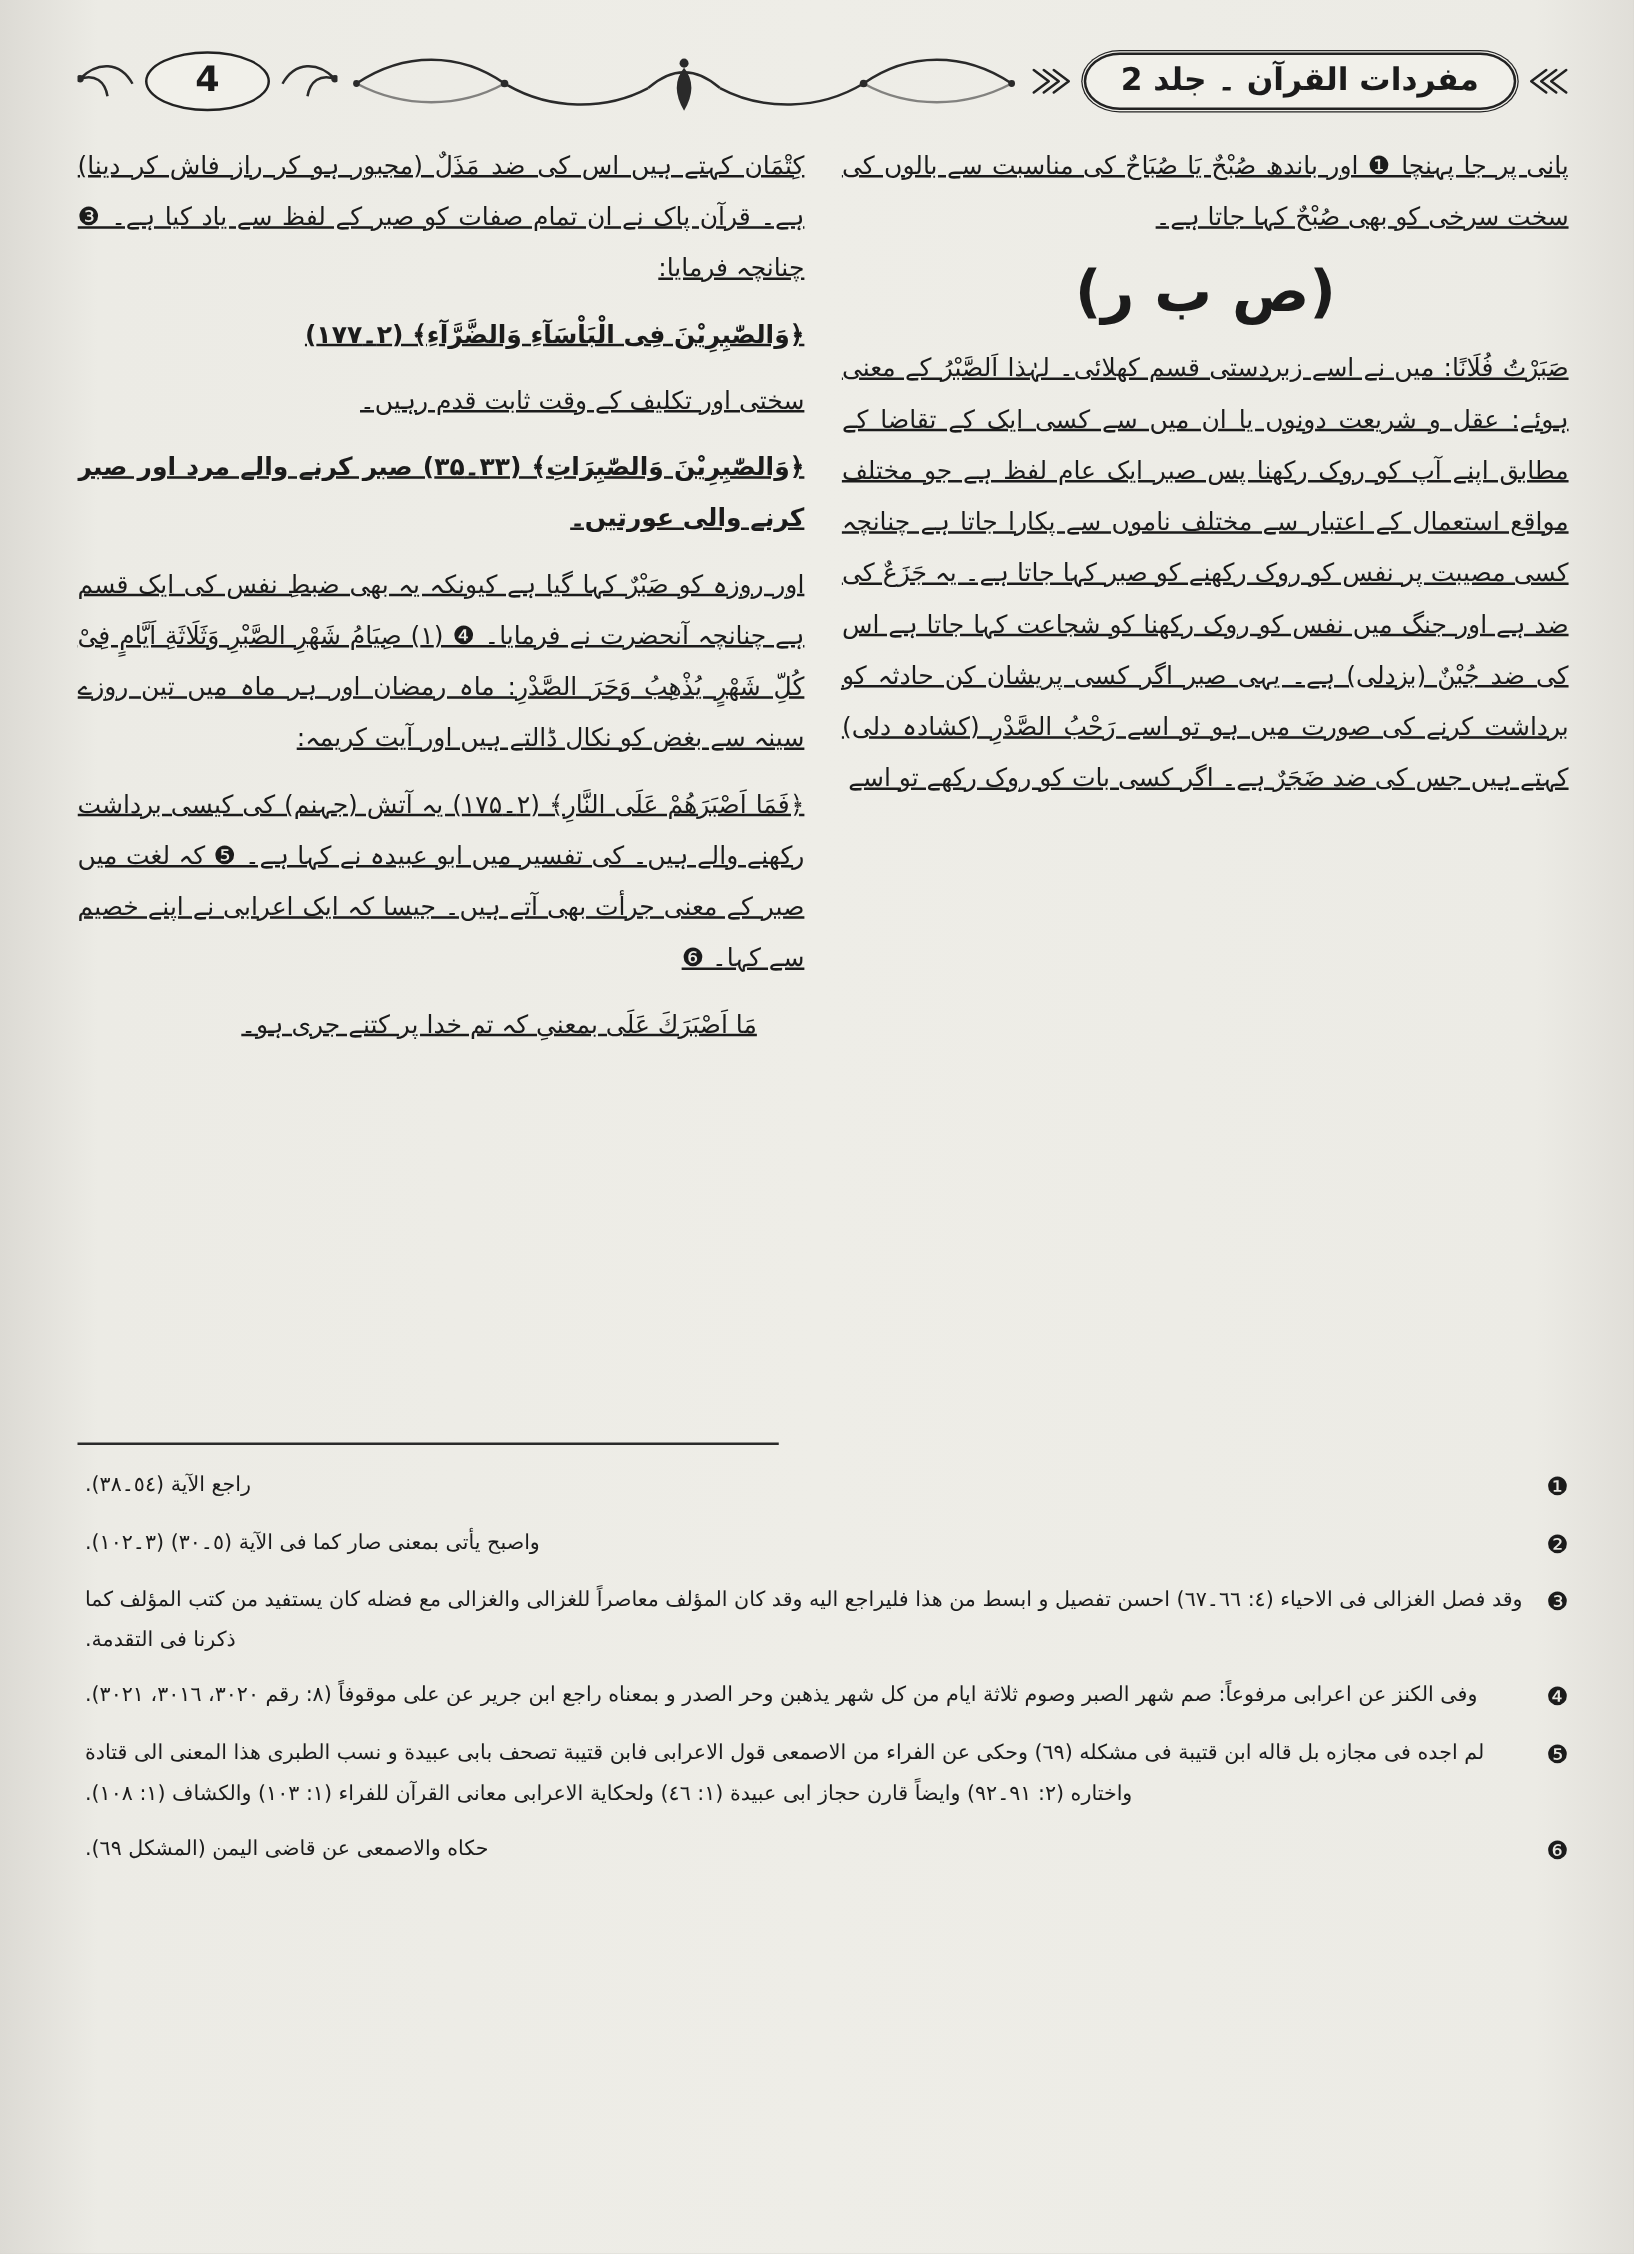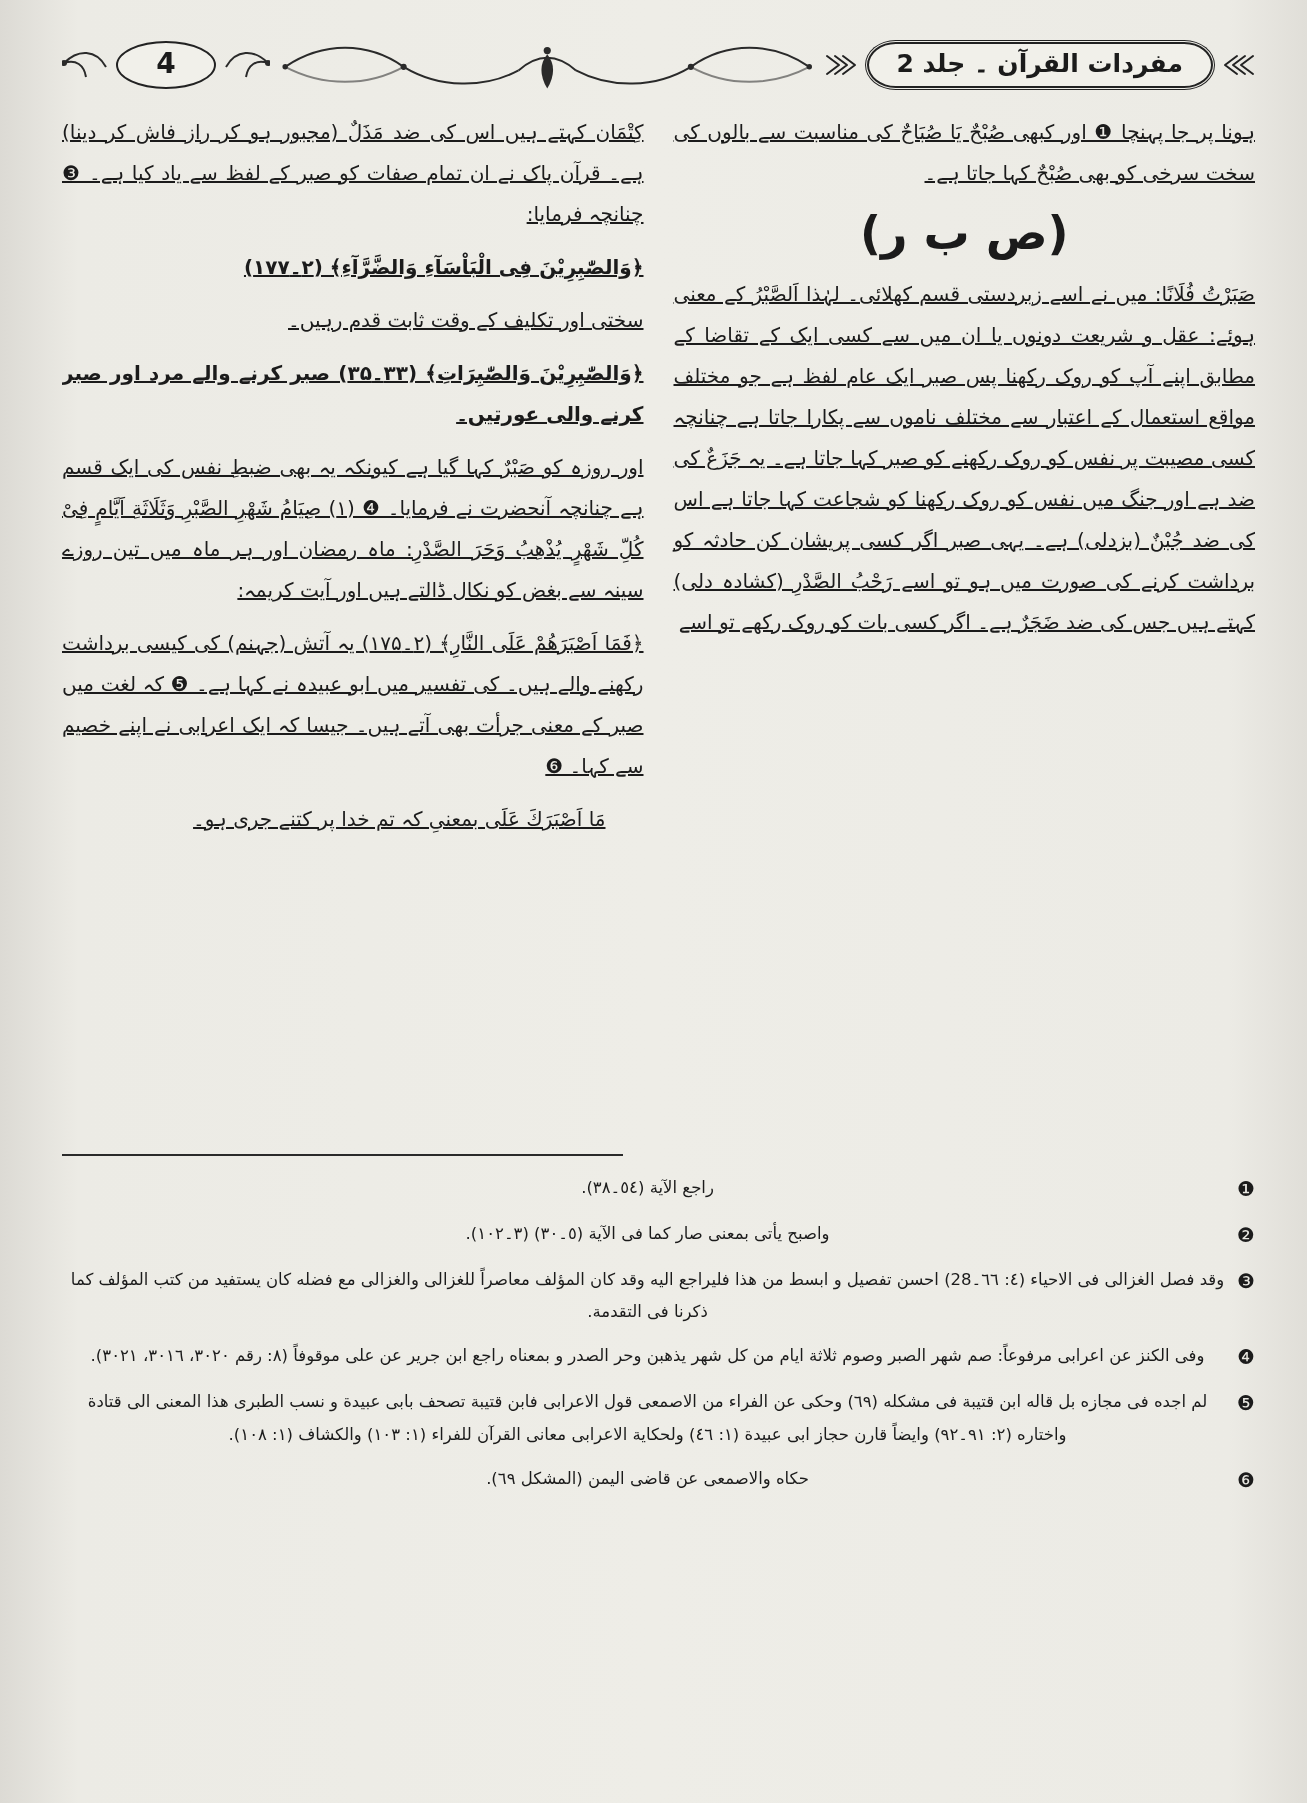--- a/index.html
+++ b/index.html
@@ -105,21 +105,21 @@
   }
   .fn-marker {
     flex: 0 0 auto;
     font-size: 20px;
     line-height: 1.7;
   }
   .fn-text {
     flex: 1 1 auto;
     font-size: 16.5px;
     line-height: 1.95;
-    text-align: center;
+    text-align: left;
   }
 </style>
 </head>
 <body>
 
 <div class="page">
 
   <header class="header">
 
     <span class="chevrons">
@@ -173,21 +173,21 @@
       <svg width="46" height="40" viewBox="0 0 46 40">
         <path d="M2 22 C 12 4, 30 4, 44 18 M44 18 C 32 14, 24 20, 22 32" stroke="#2a2a2a" fill="none" stroke-width="2"></path>
         <circle cx="44" cy="18" r="3" fill="#2a2a2a"></circle>
       </svg>
     </span>
   </header>
 
   <main class="columns">
 
     <section class="col">
-      <p>ہونا پر جا پہنچا ❶ اور کبھی صُبْحٌ یَا صُبَاحٌ کی مناسبت سے بالوں کی سخت سرخی کو بھی صُبْحٌ کہا جاتا ہے۔</p>
+      <p>پانی پر جا پہنچا ❶ اور باندھ صُبْحٌ یَا صُبَاحٌ کی مناسبت سے بالوں کی سخت سرخی کو بھی صُبْحٌ کہا جاتا ہے۔</p>
       <h1 class="section-heading">(ص ب ر)</h1>
       <p>صَبَرْتُ فُلَانًا: میں نے اسے زبردستی قسم کھلائی۔ لہٰذا اَلصَّبْرُ کے معنی ہوئے: عقل و شریعت دونوں یا ان میں سے کسی ایک کے تقاضا کے مطابق اپنے آپ کو روک رکھنا پس صبر ایک عام لفظ ہے جو مختلف مواقع استعمال کے اعتبار سے مختلف ناموں سے پکارا جاتا ہے چنانچہ کسی مصیبت پر نفس کو روک رکھنے کو صبر کہا جاتا ہے۔ یہ جَزَعٌ کی ضد ہے اور جنگ میں نفس کو روک رکھنا کو شجاعت کہا جاتا ہے اس کی ضد جُبْنٌ (بزدلی) ہے۔ یہی صبر اگر کسی پریشان کن حادثہ کو برداشت کرنے کی صورت میں ہو تو اسے رَحْبُ الصَّدْرِ (کشادہ دلی) کہتے ہیں جس کی ضد ضَجَرٌ ہے۔ اگر کسی بات کو روک رکھے تو اسے</p>
     </section>
 
     <section class="col">
       <p>کِتْمَان کہتے ہیں اس کی ضد مَذَلٌ (مجبور ہو کر راز فاش کر دینا) ہے۔ قرآن پاک نے ان تمام صفات کو صبر کے لفظ سے یاد کیا ہے۔ ❸ چنانچہ فرمایا:</p>
       <p class="verse">﴿وَالصّٰبِرِيْنَ فِی الْبَاْسَآءِ وَالضَّرَّآءِ﴾ (۲۔۱۷۷)</p>
       <p>سختی اور تکلیف کے وقت ثابت قدم رہیں۔</p>
       <p class="verse">﴿وَالصّٰبِرِيْنَ وَالصّٰبِرَاتِ﴾ (۳۳۔۳۵) صبر کرنے والے مرد اور صبر کرنے والی عورتیں۔</p>
       <p>اور روزہ کو صَبْرٌ کہا گیا ہے کیونکہ یہ بھی ضبطِ نفس کی ایک قسم ہے چنانچہ آنحضرت نے فرمایا۔ ❹ (۱) صِيَامُ شَهْرِ الصَّبْرِ وَثَلَاثَةِ اَيَّامٍ فِیْ كُلِّ شَهْرٍ يُذْهِبُ وَحَرَ الصَّدْرِ: ماہ رمضان اور ہر ماہ میں تین روزے سینہ سے بغض کو نکال ڈالتے ہیں اور آیت کریمہ:</p>
@@ -203,21 +203,21 @@
     <div class="footnote">
       <span class="fn-marker">❶</span>
       <span class="fn-text">راجع الآية (٥٤۔٣٨).</span>
     </div>
     <div class="footnote">
       <span class="fn-marker">❷</span>
       <span class="fn-text">واصبح يأتی بمعنى صار كما فی الآية (٥۔٣٠) (٣۔١٠٢).</span>
     </div>
     <div class="footnote">
       <span class="fn-marker">❸</span>
-      <span class="fn-text">وقد فصل الغزالی فی الاحياء (٤: ٦٦۔28) احسن تفصيل و ابسط من هذا فليراجع اليه وقد كان المؤلف معاصراً للغزالی والغزالی مع فضله كان يستفيد من كتب المؤلف كما ذكرنا فی التقدمة.</span>
+      <span class="fn-text">وقد فصل الغزالی فی الاحياء (٤: ٦٦۔٦٧) احسن تفصيل و ابسط من هذا فليراجع اليه وقد كان المؤلف معاصراً للغزالی والغزالی مع فضله كان يستفيد من كتب المؤلف كما ذكرنا فی التقدمة.</span>
     </div>
     <div class="footnote">
       <span class="fn-marker">❹</span>
       <span class="fn-text">وفی الكنز عن اعرابی مرفوعاً: صم شهر الصبر وصوم ثلاثة ايام من كل شهر يذهبن وحر الصدر و بمعناه راجع ابن جرير عن علی موقوفاً (٨: رقم ٣٠٢٠، ٣٠١٦، ٣٠٢١).</span>
     </div>
     <div class="footnote">
       <span class="fn-marker">❺</span>
       <span class="fn-text">لم اجده فی مجازه بل قاله ابن قتيبة فی مشكله (٦٩) وحكى عن الفراء من الاصمعی قول الاعرابی فابن قتيبة تصحف بابی عبيدة و نسب الطبری هذا المعنى الى قتادة واختاره (٢: ٩١۔٩٢) وايضاً قارن حجاز ابی عبيدة (١: ٤٦) ولحكاية الاعرابی معانی القرآن للفراء (١: ١٠٣) والكشاف (١: ١٠٨).</span>
     </div>
     <div class="footnote">

